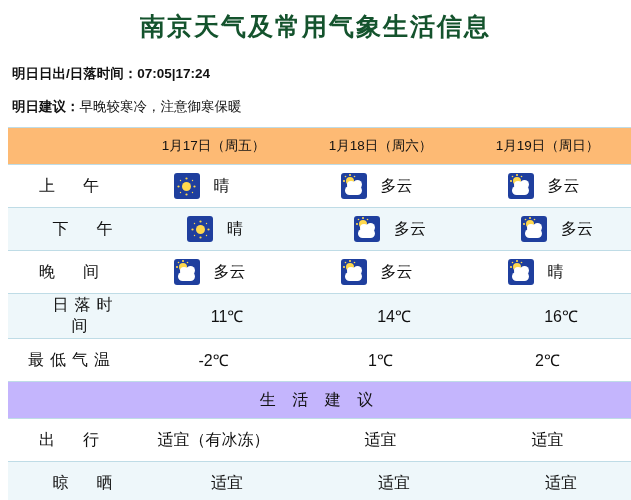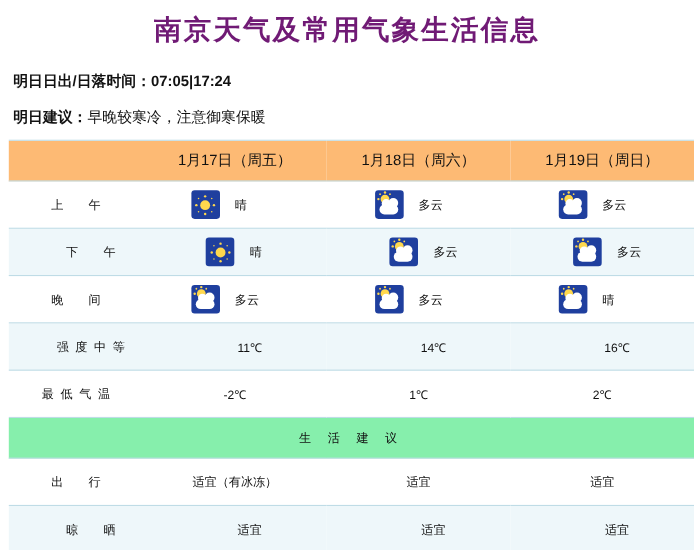--- a/index.html
+++ b/index.html
@@ -19,21 +19,21 @@
     width: 631px;
     height: 500px;
     box-sizing: border-box;
     padding: 0 8px;
   }
   .title {
     text-align: center;
     font-size: 25px;
     font-weight: bold;
     letter-spacing: 2px;
-    color: #701a75;
+    color: #14532d;
     padding-top: 10px;
     padding-bottom: 6px;
     font-family: "DejaVu Sans", "Liberation Sans", sans-serif;
   }
   .info-lines {
     padding: 2px 4px 0 4px;
   }
   .info-line {
     font-size: 13.5px;
     line-height: 21px;
@@ -52,40 +52,40 @@
   }
   table.weather {
     width: 615px;
     border-collapse: collapse;
     margin-top: 10px;
     table-layout: fixed;
   }
   table.weather td {
     border-top: 1px solid #bfdce6;
     border-bottom: 1px solid #bfdce6;
-    font-size: 11px;
+    font-size: 16px;
     color: #111111;
     text-align: center;
     vertical-align: middle;
     height: 40px;
   }
   tr.head td {
     background: #fdba74;
     height: 34px;
     font-size: 13.5px;
   }
   tr.row-alt td {
     background: #eef7fa;
     padding-left: 28px;
   }
   tr.row-plain td {
     background: #ffffff;
   }
   tr.section td {
-    background: #86efac;
+    background: #c4b5fd;
     height: 34px;
     letter-spacing: 6px;
   }
   .col-label {
     width: 120px;
     letter-spacing: 6px;
     text-indent: 6px;
   }
   .col-day {
     width: 165px;
@@ -290,21 +290,21 @@
           <span class="icon cloud">
                 <span class="sun-part"></span>
                 <span class="cloud-part"></span>
               </span>
           <span class="cond-text">晴</span>
         </div>
       </td>
     </tr>
 
     <tr class="row-alt">
-      <td class="col-label">强度中等</td>
+      <td class="col-label">日落时间</td>
       <td class="temp">11℃</td>
       <td class="temp">14℃</td>
       <td class="temp">16℃</td>
     </tr>
 
     <tr class="row-plain">
       <td class="col-label">最低气温</td>
       <td class="temp">-2℃</td>
       <td class="temp">1℃</td>
       <td class="temp">2℃</td>

